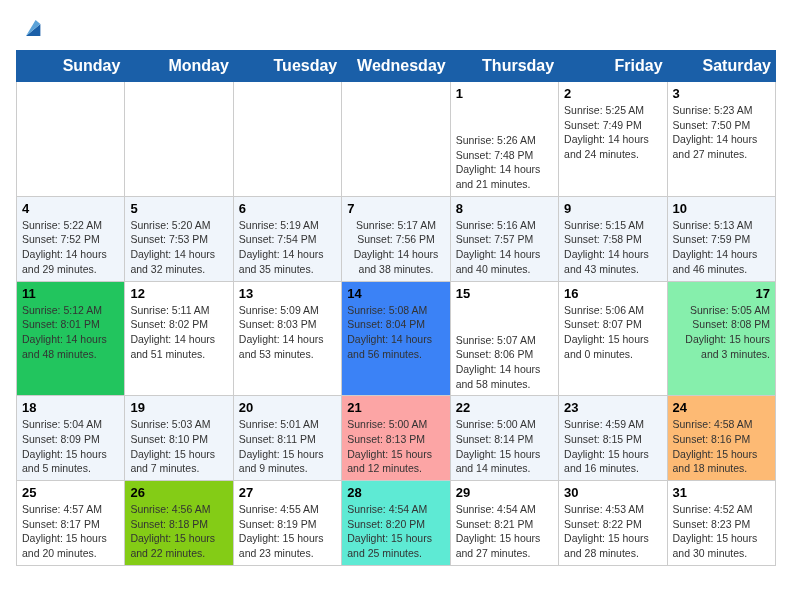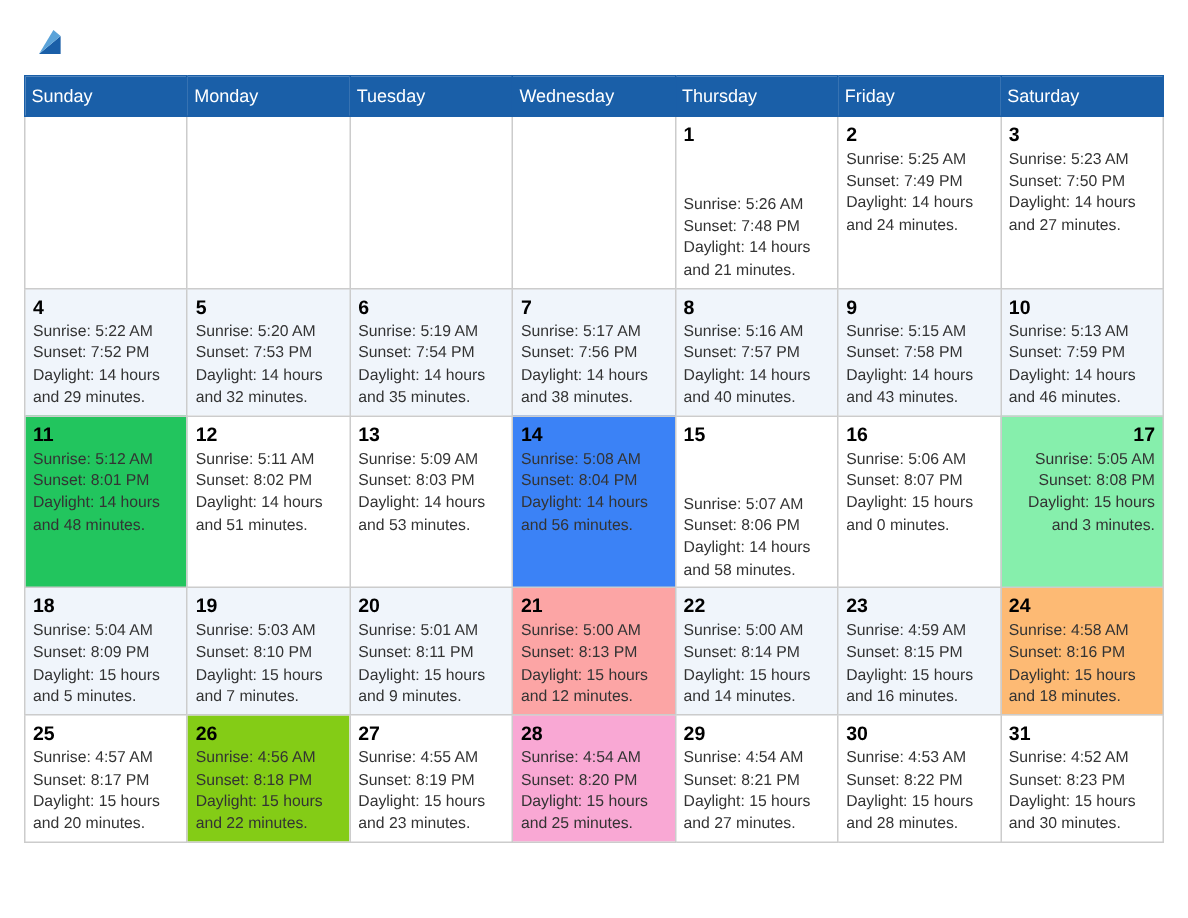--- a/index.html
+++ b/index.html
@@ -45,24 +45,24 @@
       color: #333;
     }
     table {
       width: 100%;
       border-collapse: collapse;
       font-size: 11px;
     }
     .day-header {
       background-color: #1a5fa8;
       color: #fff;
-      text-align: left;
+      text-align: right;
       padding: 6px 4px;
-      font-weight: normal;
-      font-size: 12px;
+      font-weight: bold;
+      font-size: 16px;
       border: 1px solid #1a5fa8;
     }
     td {
       border: 1px solid #ccc;
       vertical-align: top;
       padding: 4px 5px;
       width: 14.28%;
       height: 80px;
     }
     .day-number {
@@ -163,21 +163,21 @@
         </td>
         <td style="background-color: rgb(240, 245, 251);">
           <div class="day-number">6</div>
           <div class="day-info" style="white-space: pre-line;">Sunrise: 5:19 AM
 Sunset: 7:54 PM
 Daylight: 14 hours
 and 35 minutes.</div>
         </td>
         <td style="background-color: rgb(240, 245, 251);">
           <div class="day-number">7</div>
-          <div class="day-info" style="white-space: pre-line;">Sunrise: 5:17 AM
+          <div class="day-info" style="white-space: pre-line; text-align: center;">Sunrise: 5:17 AM
 Sunset: 7:56 PM
 Daylight: 14 hours
 and 38 minutes.</div>
         </td>
         <td style="background-color: rgb(240, 245, 251);">
           <div class="day-number">8</div>
           <div class="day-info" style="white-space: pre-line;">Sunrise: 5:16 AM
 Sunset: 7:57 PM
 Daylight: 14 hours
 and 40 minutes.</div>
@@ -314,21 +314,21 @@
 Daylight: 15 hours
 and 22 minutes.</div>
         </td>
         <td style="background-color: rgb(255, 255, 255);">
           <div class="day-number">27</div>
           <div class="day-info" style="white-space: pre-line;">Sunrise: 4:55 AM
 Sunset: 8:19 PM
 Daylight: 15 hours
 and 23 minutes.</div>
         </td>
-        <td style="background-color: #f9a8d4;">
+        <td style="background-color: #5eead4;">
           <div class="day-number">28</div>
           <div class="day-info" style="white-space: pre-line;">Sunrise: 4:54 AM
 Sunset: 8:20 PM
 Daylight: 15 hours
 and 25 minutes.</div>
         </td>
         <td style="background-color: rgb(255, 255, 255);">
           <div class="day-number">29</div>
           <div class="day-info" style="white-space: pre-line;">Sunrise: 4:54 AM
 Sunset: 8:21 PM

